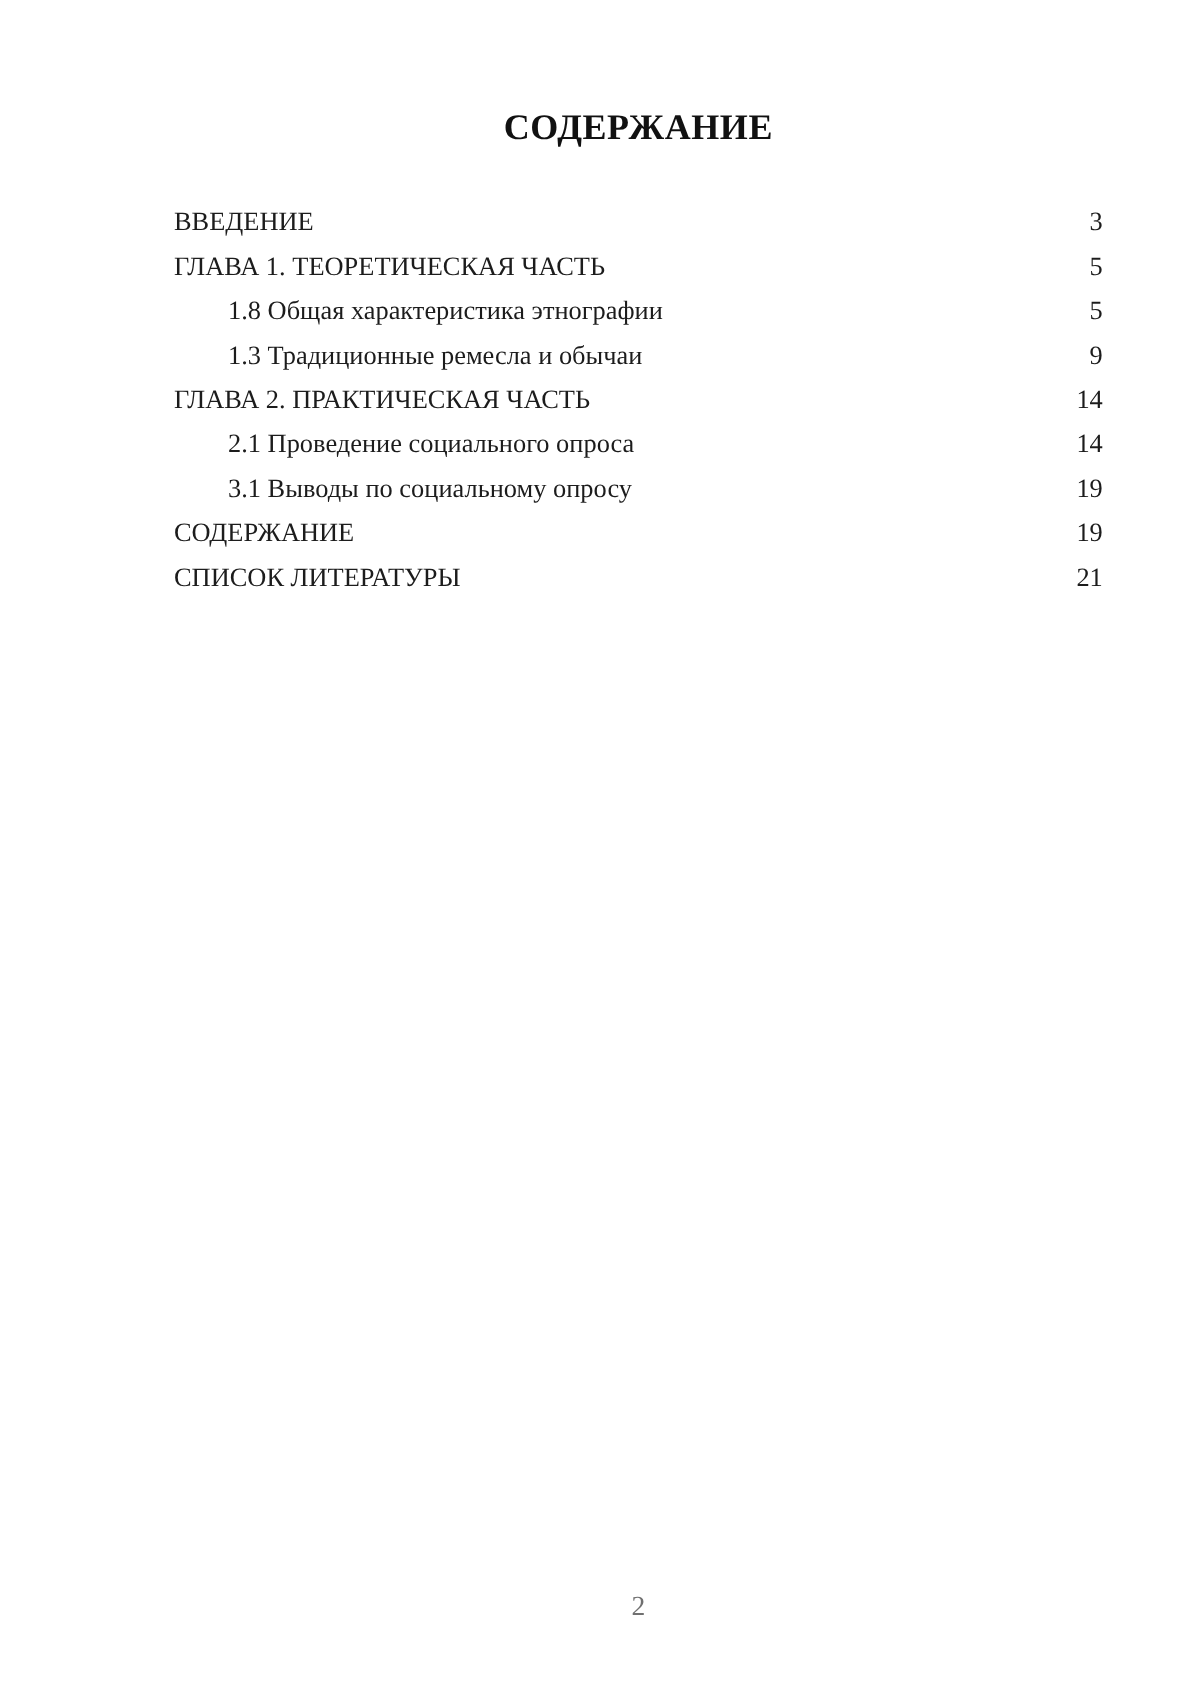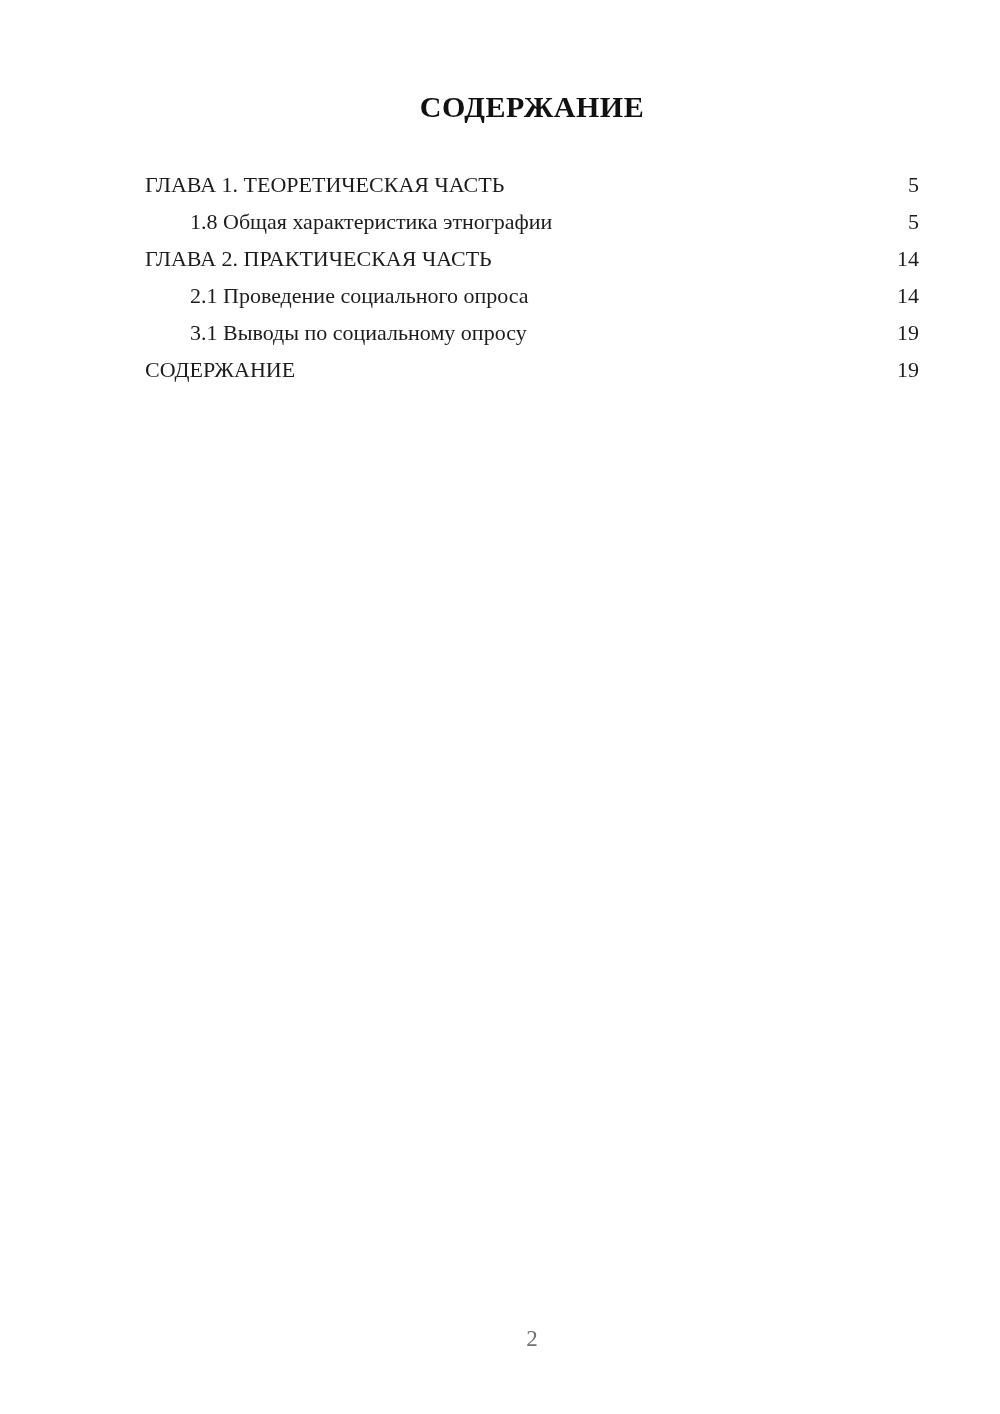--- a/index.html
+++ b/index.html
@@ -66,40 +66,52 @@
 </style>
 </head>
 <body>
 
 <div class="page">
 
   <div class="doc-title">СОДЕРЖАНИЕ</div>
 
   <div class="toc">
       <div class="toc-row level-0">
+        <span class="toc-label">ВВЕДЕНИЕ</span>
+        <span class="toc-page">3</span>
+      </div>
+      <div class="toc-row level-0">
         <span class="toc-label">ГЛАВА 1. ТЕОРЕТИЧЕСКАЯ ЧАСТЬ</span>
         <span class="toc-page">5</span>
       </div>
       <div class="toc-row level-1">
         <span class="toc-label">1.8 Общая характеристика этнографии</span>
         <span class="toc-page">5</span>
+      </div>
+      <div class="toc-row level-1">
+        <span class="toc-label">1.3 Традиционные ремесла и обычаи</span>
+        <span class="toc-page">9</span>
       </div>
       <div class="toc-row level-0">
         <span class="toc-label">ГЛАВА 2. ПРАКТИЧЕСКАЯ ЧАСТЬ</span>
         <span class="toc-page">14</span>
       </div>
       <div class="toc-row level-1">
         <span class="toc-label">2.1 Проведение социального опроса</span>
         <span class="toc-page">14</span>
       </div>
       <div class="toc-row level-1">
         <span class="toc-label">3.1 Выводы по социальному опросу</span>
         <span class="toc-page">19</span>
       </div>
       <div class="toc-row level-0">
         <span class="toc-label">СОДЕРЖАНИЕ</span>
         <span class="toc-page">19</span>
       </div>
+      <div class="toc-row level-0">
+        <span class="toc-label">СПИСОК ЛИТЕРАТУРЫ</span>
+        <span class="toc-page">21</span>
+      </div>
     </div>
 
   <div class="page-footer">2</div>
 
 </div>
 
 </body></html>

